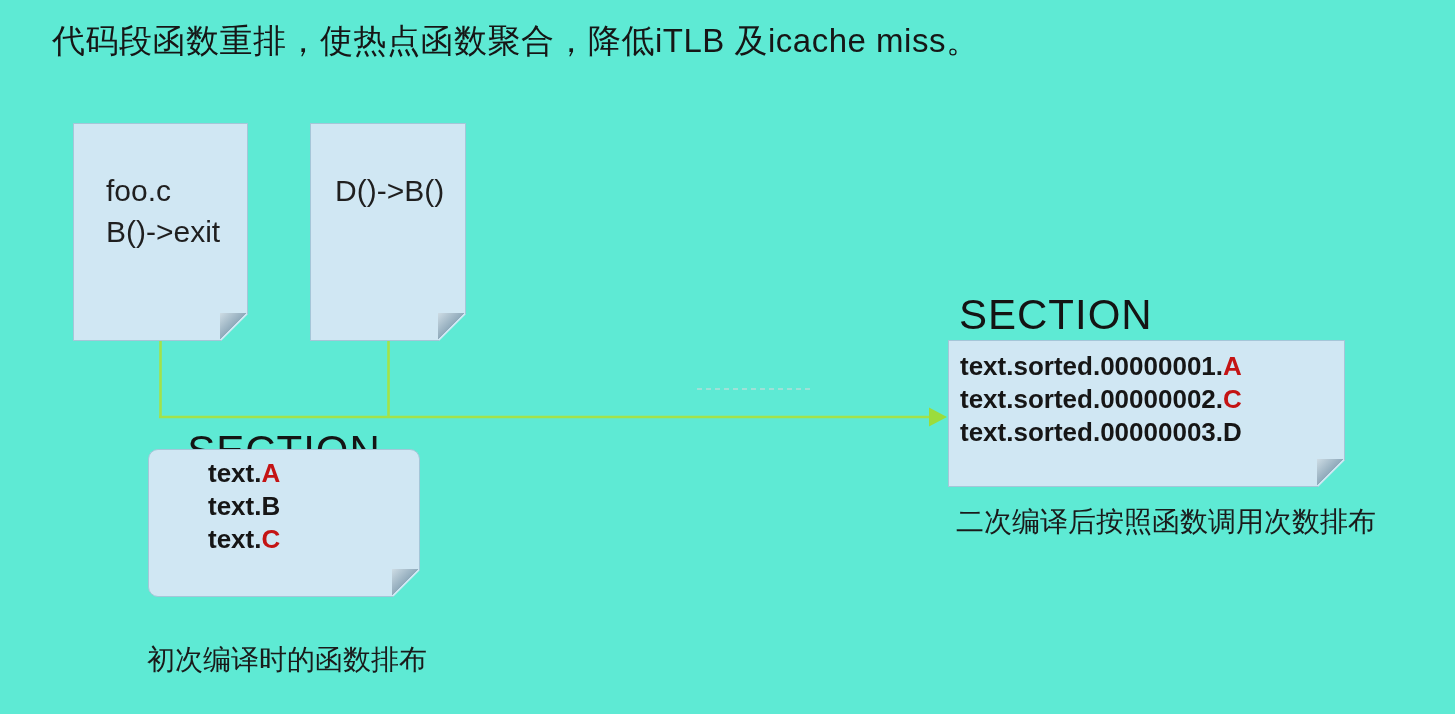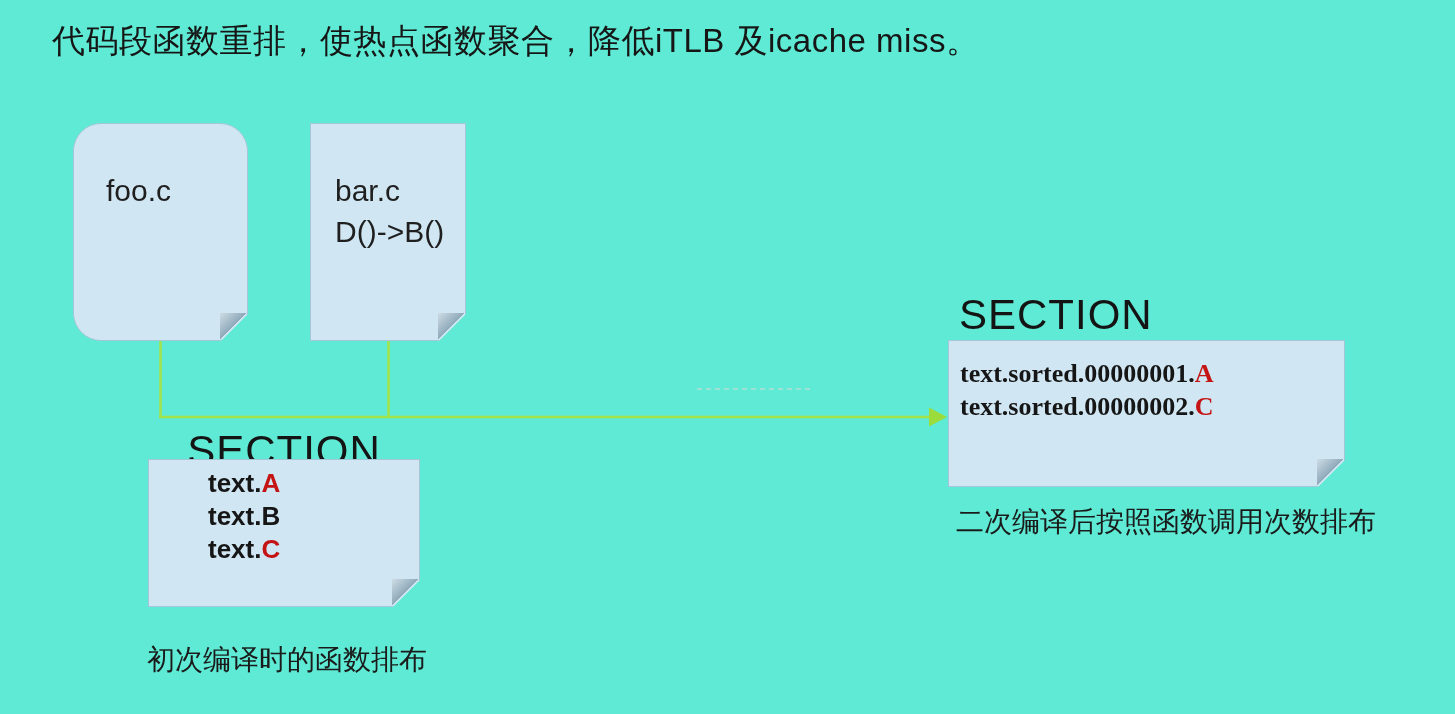--- a/index.html
+++ b/index.html
@@ -31,21 +31,21 @@
     clip-path: polygon(0 0, 100% 0, 100% calc(100% - 27px), calc(100% - 27px) 100%, 0 100%);
   }
   .flap {
     position: absolute;
     right: 0;
     bottom: 0;
     width: 27px;
     height: 27px;
     background: linear-gradient(to bottom right, #cedde5 0%, #8fa9ba 49.5%, rgba(255,255,255,0) 50%);
   }
-  #file-foo { left: 73px;  top: 123px; width: 175px; height: 218px; border-radius: 28px; }
+  #file-foo { left: 73px;  top: 123px; width: 175px; height: 218px; }
   #file-bar { left: 310px; top: 123px; width: 156px; height: 218px; }
   .file-body {
     position: absolute;
     top: 46px;
     font-size: 30px;
     line-height: 41px;
     color: #1f1f1f;
     white-space: nowrap;
   }
   #file-foo .file-body { left: 32px; }
@@ -55,31 +55,31 @@
   .section-heading {
     position: absolute;
     font-size: 42px;
     line-height: 44px;
     letter-spacing: 1px;
     color: #141414;
     white-space: nowrap;
   }
   #heading-initial { left: 148px; width: 272px; top: 429px; text-align: center; }
   #heading-sorted  { left: 959px; top: 293px; }
-  #section-card-initial { left: 148px; top: 459px; width: 272px; height: 148px; }
+  #section-card-initial { left: 148px; top: 449px; width: 272px; height: 148px; border-radius: 10px; }
   #section-card-sorted  { left: 948px; top: 340px; width: 397px; height: 147px; }
   .entries {
     font-size: 26px;
     line-height: 33px;
     font-weight: 600;
     color: #161616;
     white-space: nowrap;
   }
   #section-card-initial .entries { padding: 7px 0 0 59px; }
-  #section-card-sorted  .entries { padding: 16px 0 0 11px; font-family: Liberation Serif, serif; }
+  #section-card-sorted  .entries { padding: 9px 0 0 11px; }
   .caption {
     position: absolute;
     font-size: 28px;
     line-height: 40px;
     color: #1a1a1a;
     white-space: nowrap;
     transform: translateX(-50%);
   }
   #caption-initial { left: 287px;  top: 640px; }
   #caption-sorted  { left: 1166px; top: 502px; }
@@ -93,27 +93,27 @@
 </head>
 <body>
 
 <div class="canvas">
 
   <div class="title">代码段函数重排，使热点函数聚合，降低iTLB 及icache miss。</div>
 
   <div class="note" id="file-foo">
     <div class="file-body">
       <div>foo.c</div>
+      <div><span>B</span><span>()-&gt;exit</span></div>
     </div>
     <div class="flap"></div>
   </div>
 
   <div class="note" id="file-bar">
     <div class="file-body">
-      <div>bar.c</div>
       <div><span>D</span><span>()-&gt;B()</span></div>
     </div>
     <div class="flap"></div>
   </div>
 
   <svg class="connectors" width="1455" height="714" viewBox="0 0 1455 714">
     <line x1="160.5" y1="341" x2="160.5" y2="416" stroke="#a2e24a" stroke-width="2.6"></line>
     <line x1="388.5" y1="341" x2="388.5" y2="416" stroke="#a2e24a" stroke-width="2.6"></line>
     <line x1="159" y1="417" x2="931" y2="417" stroke="#a2e24a" stroke-width="2.6"></line>
     <polygon points="929,407.5 947,417 929,426.5" fill="#9bdc3c"></polygon>
@@ -129,18 +129,19 @@
     </div>
     <div class="flap"></div>
   </div>
   <div class="caption" id="caption-initial">初次编译时的函数排布</div>
 
   <div class="section-heading" id="heading-sorted">SECTION</div>
   <div class="note" id="section-card-sorted">
     <div class="entries">
       <div><span>text.sorted.00000001.</span><span class="hot">A</span></div>
       <div><span>text.sorted.00000002.</span><span class="hot">C</span></div>
+      <div><span>text.sorted.00000003.</span><span>D</span></div>
     </div>
     <div class="flap"></div>
   </div>
   <div class="caption" id="caption-sorted">二次编译后按照函数调用次数排布</div>
 
 </div>
 
 </body></html>

